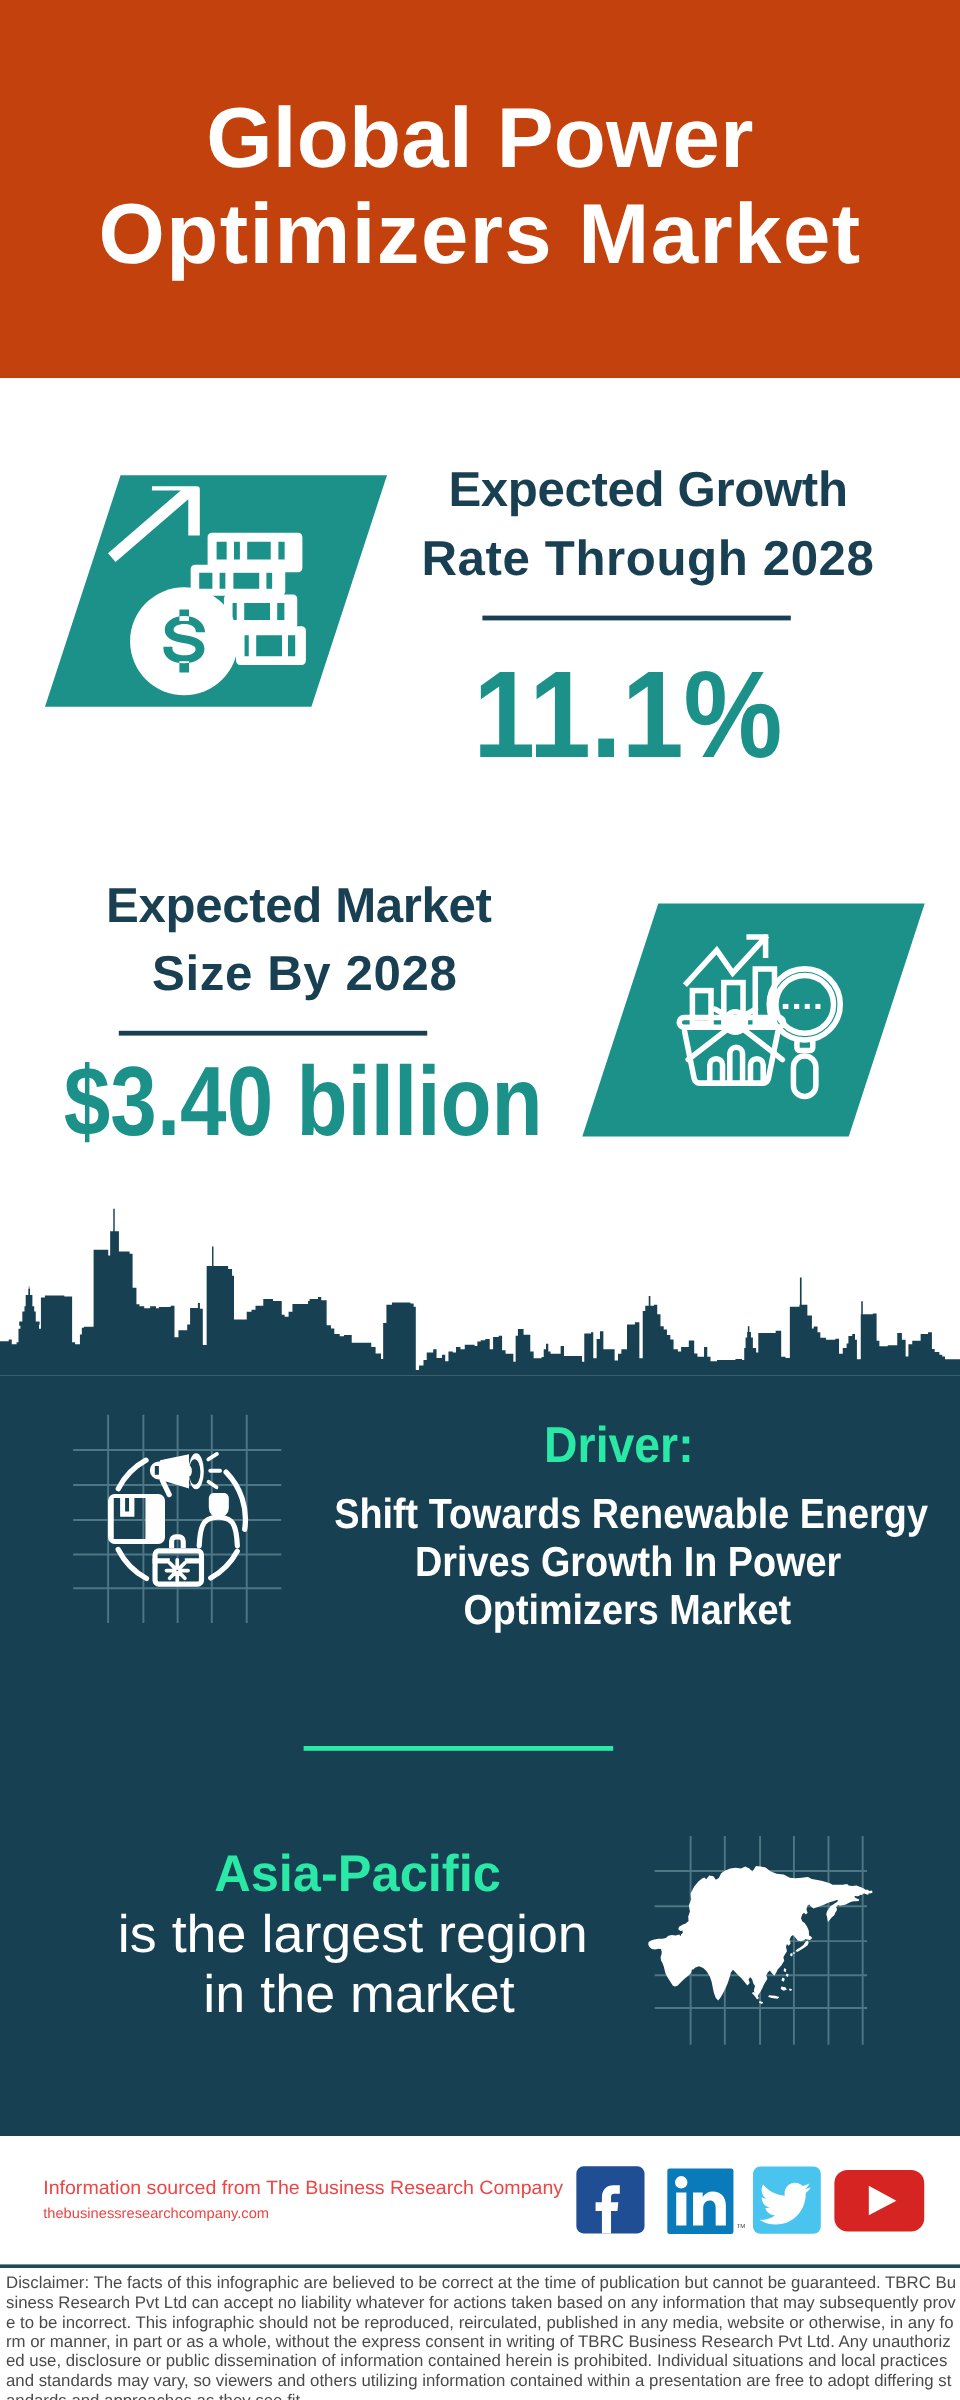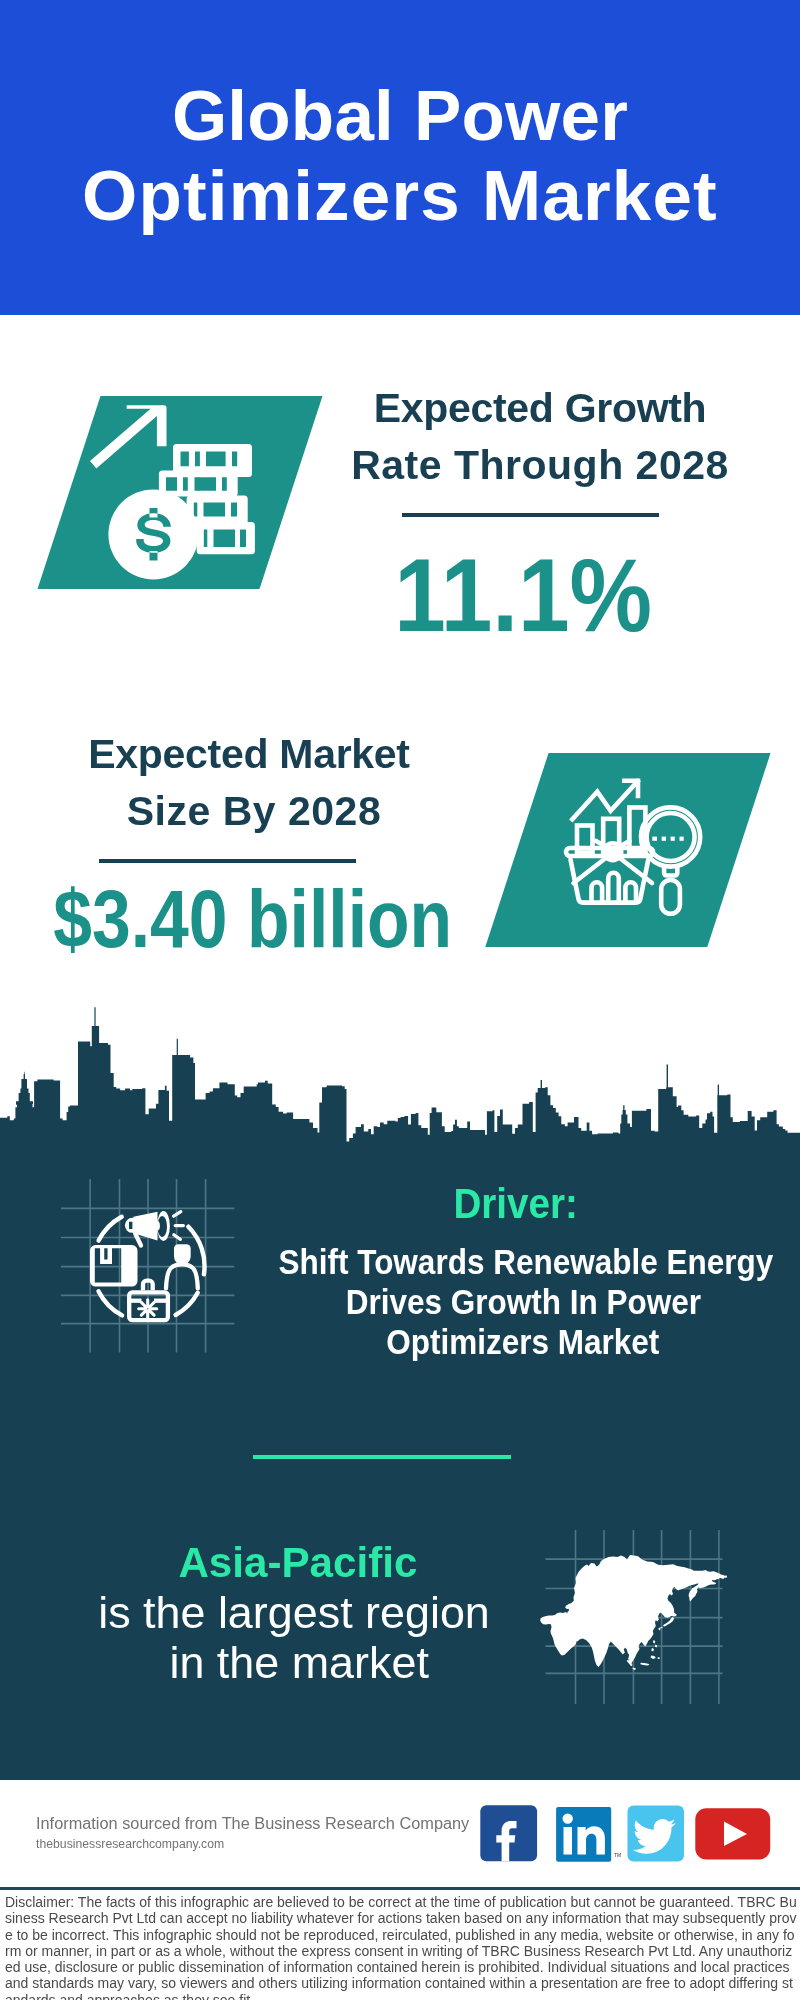--- a/index.html
+++ b/index.html
@@ -1,20 +1,20 @@
 <!DOCTYPE html>
 <html><head>
 <meta charset="utf-8">
 <style>
   html,body{margin:0;padding:0;}
   body{width:800px;height:2000px;background:#ffffff;font-family:"Liberation Sans",sans-serif;overflow:hidden;}
   .page{position:relative;width:800px;height:2000px;background:#fff;}
 
   
-  .header{position:absolute;left:0;top:0;width:800px;height:315px;background:#1d4ed8;}
+  .header{position:absolute;left:0;top:0;width:800px;height:315px;background:#c2410c;}
   .htitle{position:absolute;left:0;top:0;width:800px;color:#fff;font-weight:bold;font-size:71px;text-align:center;}
   .htitle .l1{display:block;line-height:80px;letter-spacing:0.2px;margin-top:76px;}
   .htitle .l2{display:block;line-height:80px;letter-spacing:1.2px;}
 
   
   .para{position:absolute;background:#1b9189;transform:skewX(-18.07deg);}
 
   
   .statTitle{position:absolute;color:#193f52;font-weight:bold;text-align:center;}
   .rule{position:absolute;height:4px;background:#193f52;}
@@ -25,21 +25,21 @@
   .skyline{position:absolute;left:0;width:800px;display:block;}
 
   .drvLabel{position:absolute;color:#2ae8a5;font-weight:bold;text-align:center;}
   .drvText{position:absolute;color:#fff;font-weight:bold;text-align:center;}
   .sep{position:absolute;height:4px;background:#2ae8a5;}
 
   .regionName{position:absolute;color:#2ae8a5;font-weight:bold;text-align:center;}
   .regionText{position:absolute;color:#fff;text-align:center;}
 
   
-  .footsrc{position:absolute;color:#737373;}
+  .footsrc{position:absolute;color:#ef4444;}
   .disc{position:absolute;color:#4a4a4a;}
 
   
   #para1{left:68.5px;top:396px;width:222px;height:193px;}
   #icon-money{position:absolute;left:90px;top:400px;}
   #g-t1{left:140px;top:380px;width:800px;font-size:41px;line-height:57px;letter-spacing:-0.3px;}
   #g-t2{left:140px;top:437px;width:800px;font-size:41px;line-height:57px;letter-spacing:0.5px;}
   #g-rule{left:402px;top:513px;width:257px;}
   #g-val{left:123px;top:541px;width:800px;font-size:103px;line-height:110px;}
   #g-val span{display:inline-block;transform:scaleX(0.9);}

